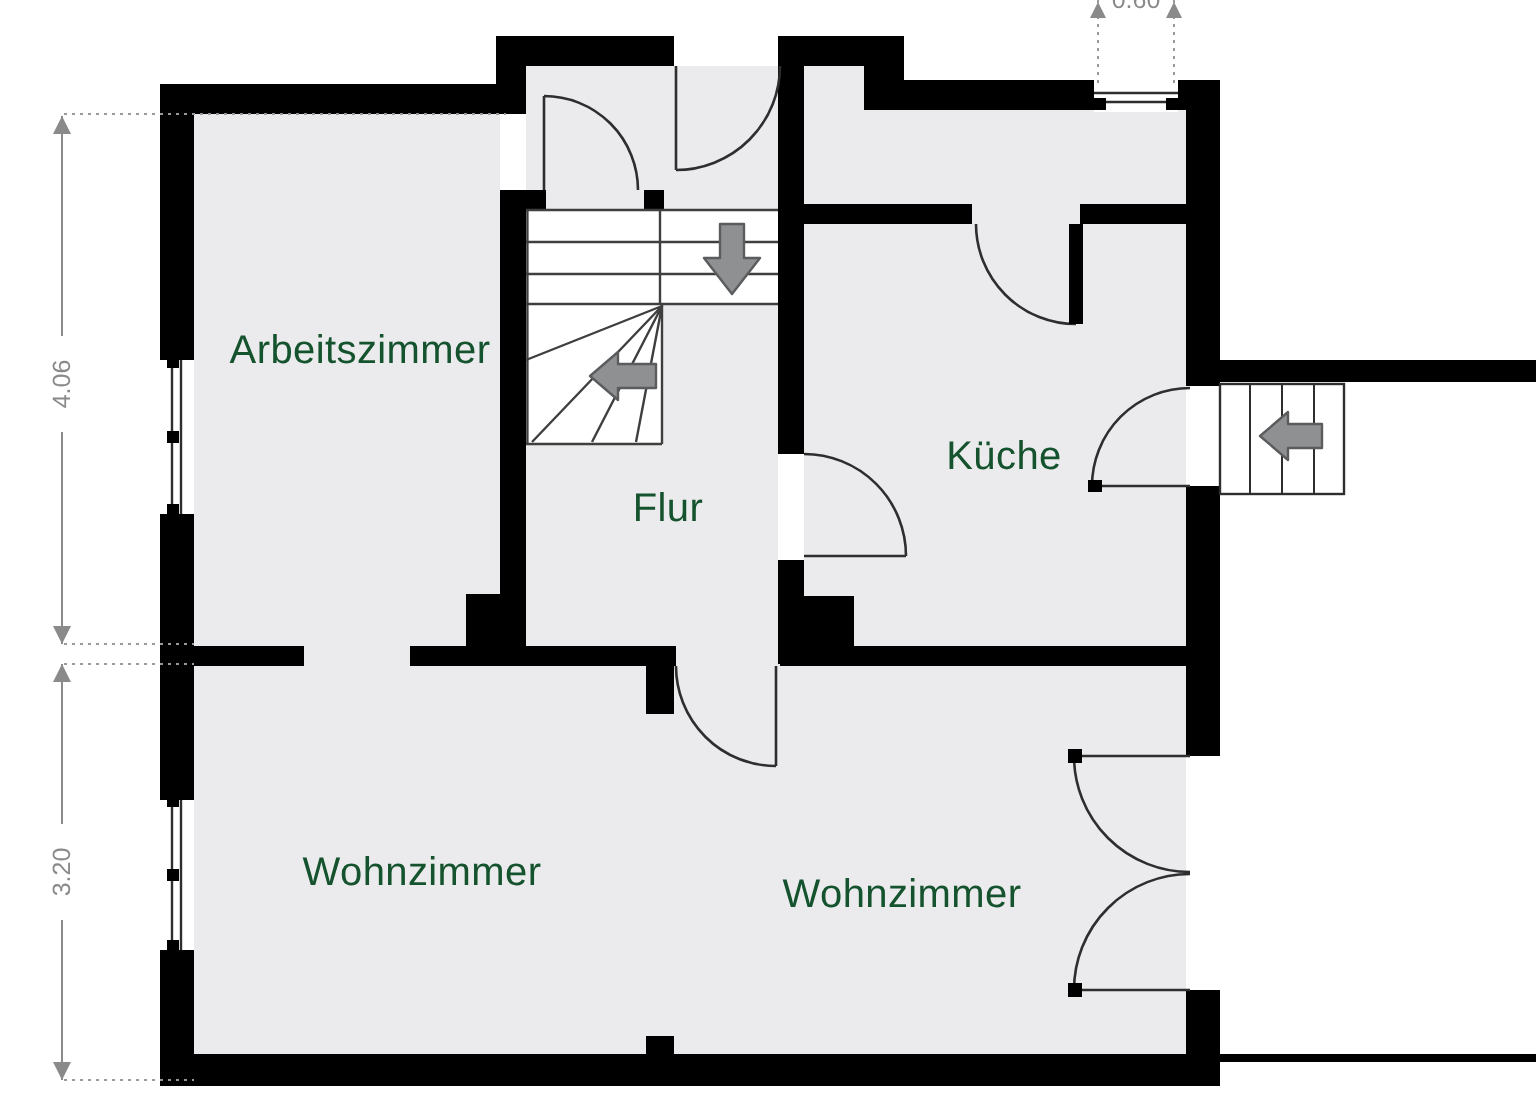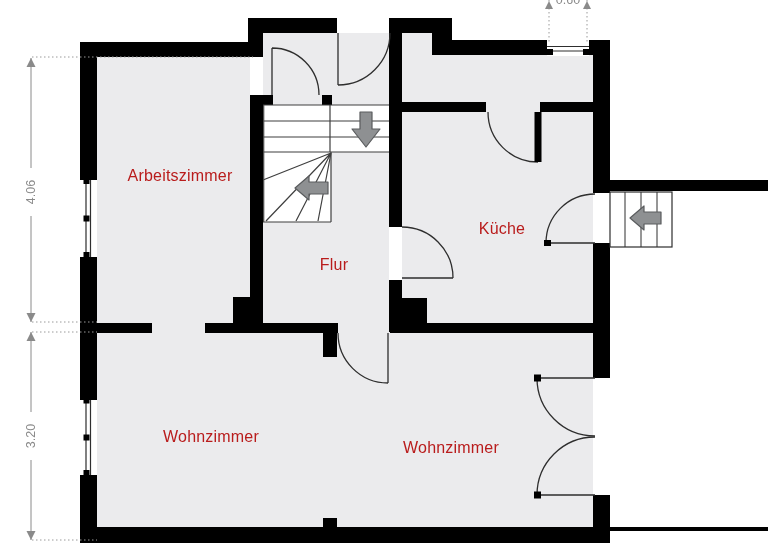--- a/index.html
+++ b/index.html
@@ -1,20 +1,20 @@
 <!DOCTYPE html>
 <html><head>
 <meta charset="utf-8">
 <style>
   html,body{margin:0;padding:0;background:#fff;}
   #plan{position:relative;width:768px;height:560px;overflow:hidden;background:#fff;
         font-family:"Liberation Sans",sans-serif;}
   #plan svg{position:absolute;left:0;top:0;}
-  .room-label{position:absolute;transform:translate(-50%,-50%);color:#b91c1c;
-              font-size:16px;letter-spacing:.2px;white-space:nowrap;}
+  .room-label{position:absolute;transform:translate(-50%,-50%);color:#14532d;
+              font-size:20px;letter-spacing:.2px;white-space:nowrap;}
   .dim-label{position:absolute;color:#8a8a8a;font-size:12.5px;background:#fff;
              padding:1px 3px;white-space:nowrap;}
   .dim-vert{transform:translate(-50%,-50%) rotate(-90deg);}
   .dim-top{transform:translate(-50%,-50%);background:transparent;}
 </style>
 </head>
 <body>
 
 <div id="plan">
   <svg width="768" height="560" viewBox="0 0 768 560">
@@ -141,21 +141,21 @@
         <path d="M31 322 L26.5 313 L35.5 313 Z"></path>
         <path d="M31 332 L26.5 341 L35.5 341 Z"></path>
         <path d="M31 540 L26.5 531 L35.5 531 Z"></path>
         <path d="M549 1 L545 9 L553 9 Z"></path>
         <path d="M587 1 L583 9 L591 9 Z"></path>
       </g>
     </g>
   </svg>
 
   <div class="room-label" style="left:180px;top:176px">Arbeitszimmer</div>
-  <div class="room-label" style="left:334px;top:265px">Flur</div>
+  <div class="room-label" style="left:334px;top:255px">Flur</div>
   <div class="room-label" style="left:502px;top:229px">Küche</div>
   <div class="room-label" style="left:211px;top:437px">Wohnzimmer</div>
   <div class="room-label" style="left:451px;top:448px">Wohnzimmer</div>
 
   <div class="dim-label dim-vert" style="left:31px;top:192px">4.06</div>
   <div class="dim-label dim-vert" style="left:31px;top:436px">3.20</div>
   <div class="dim-label dim-top" style="left:568px;top:0px">0.60</div>
 </div>
 
 </body></html>

